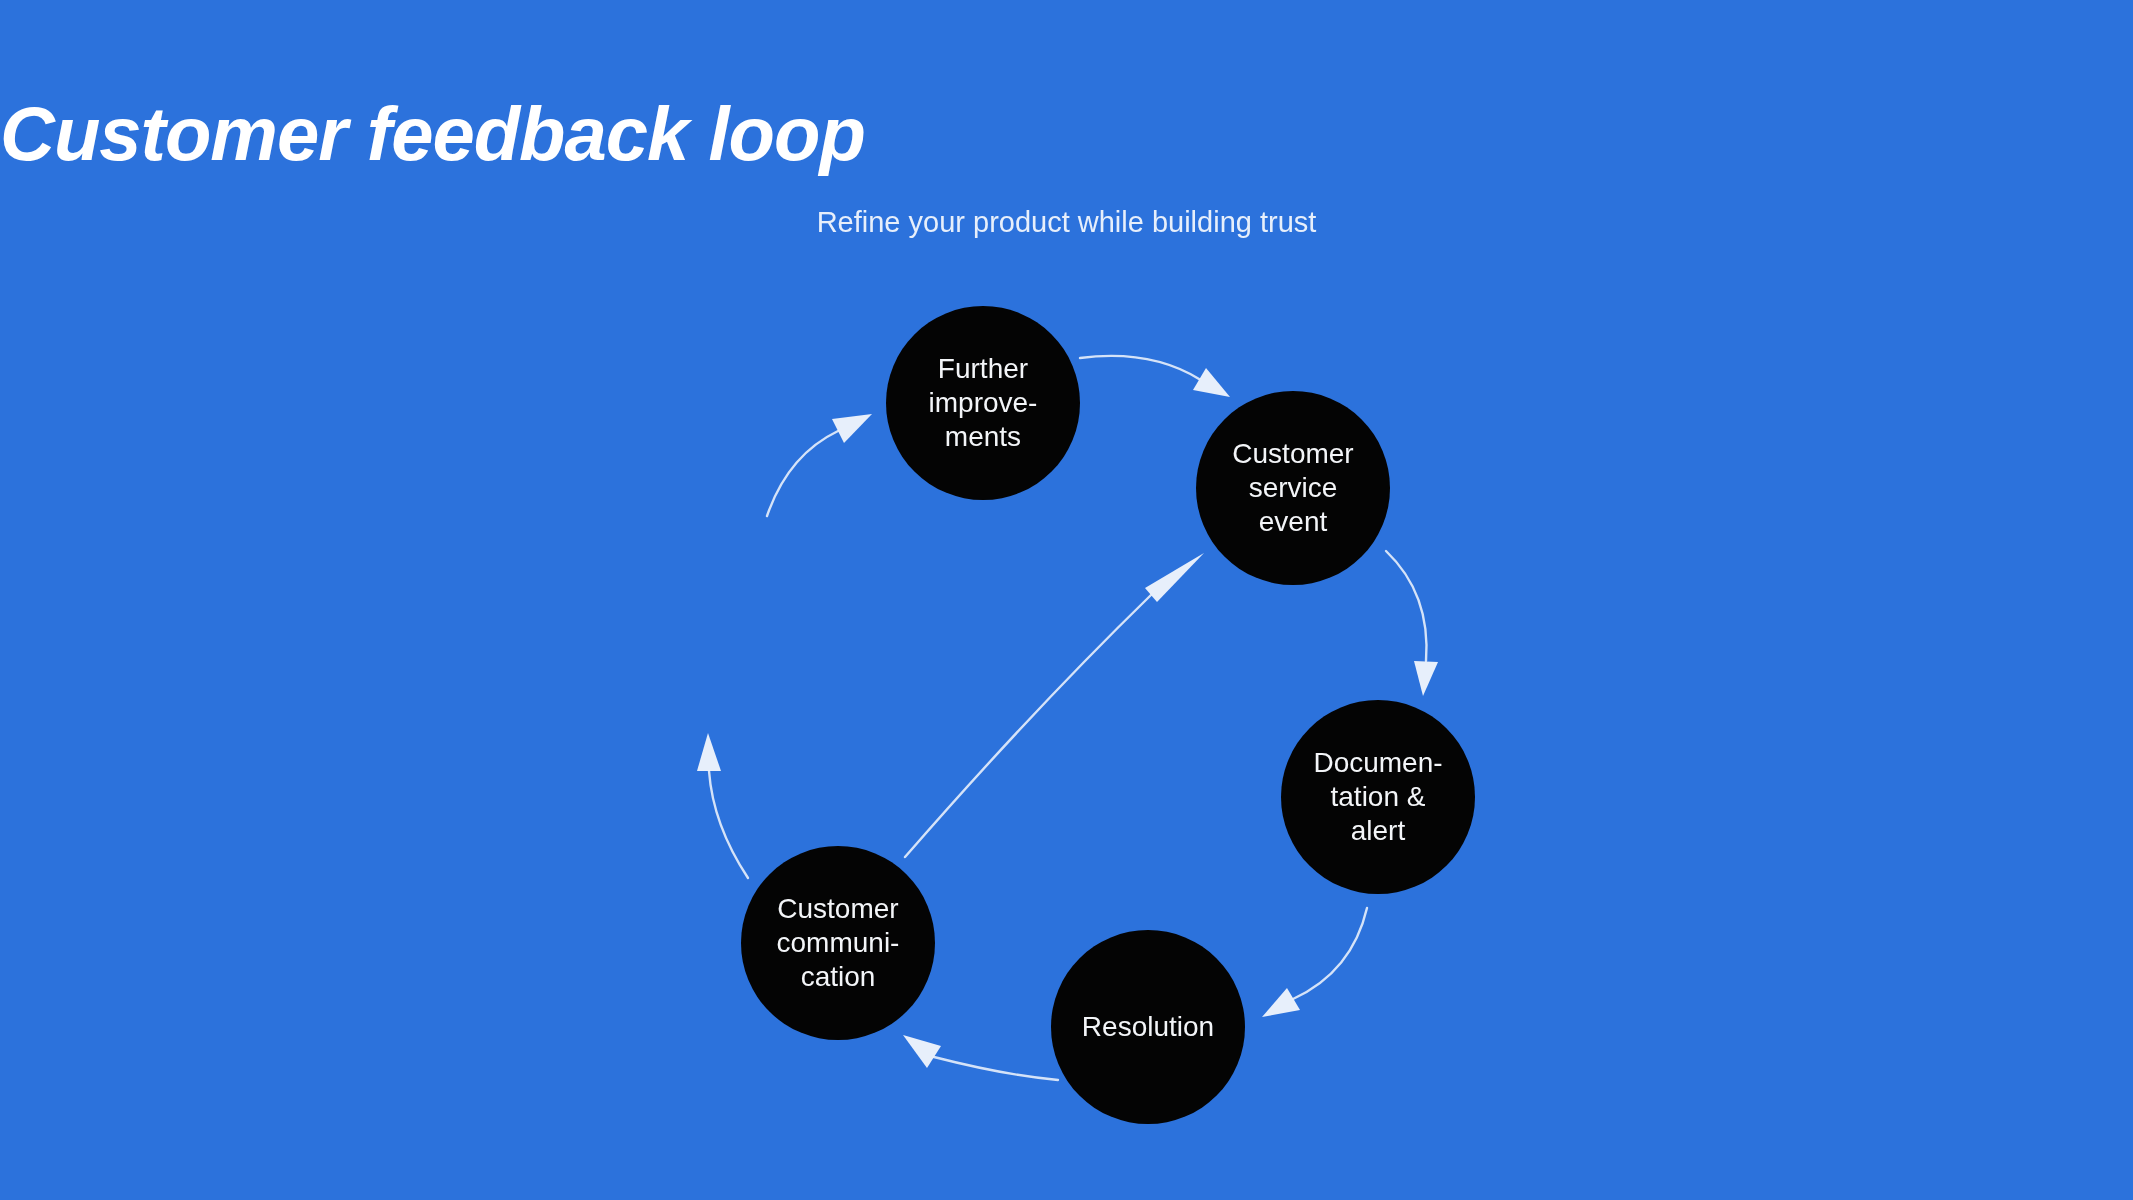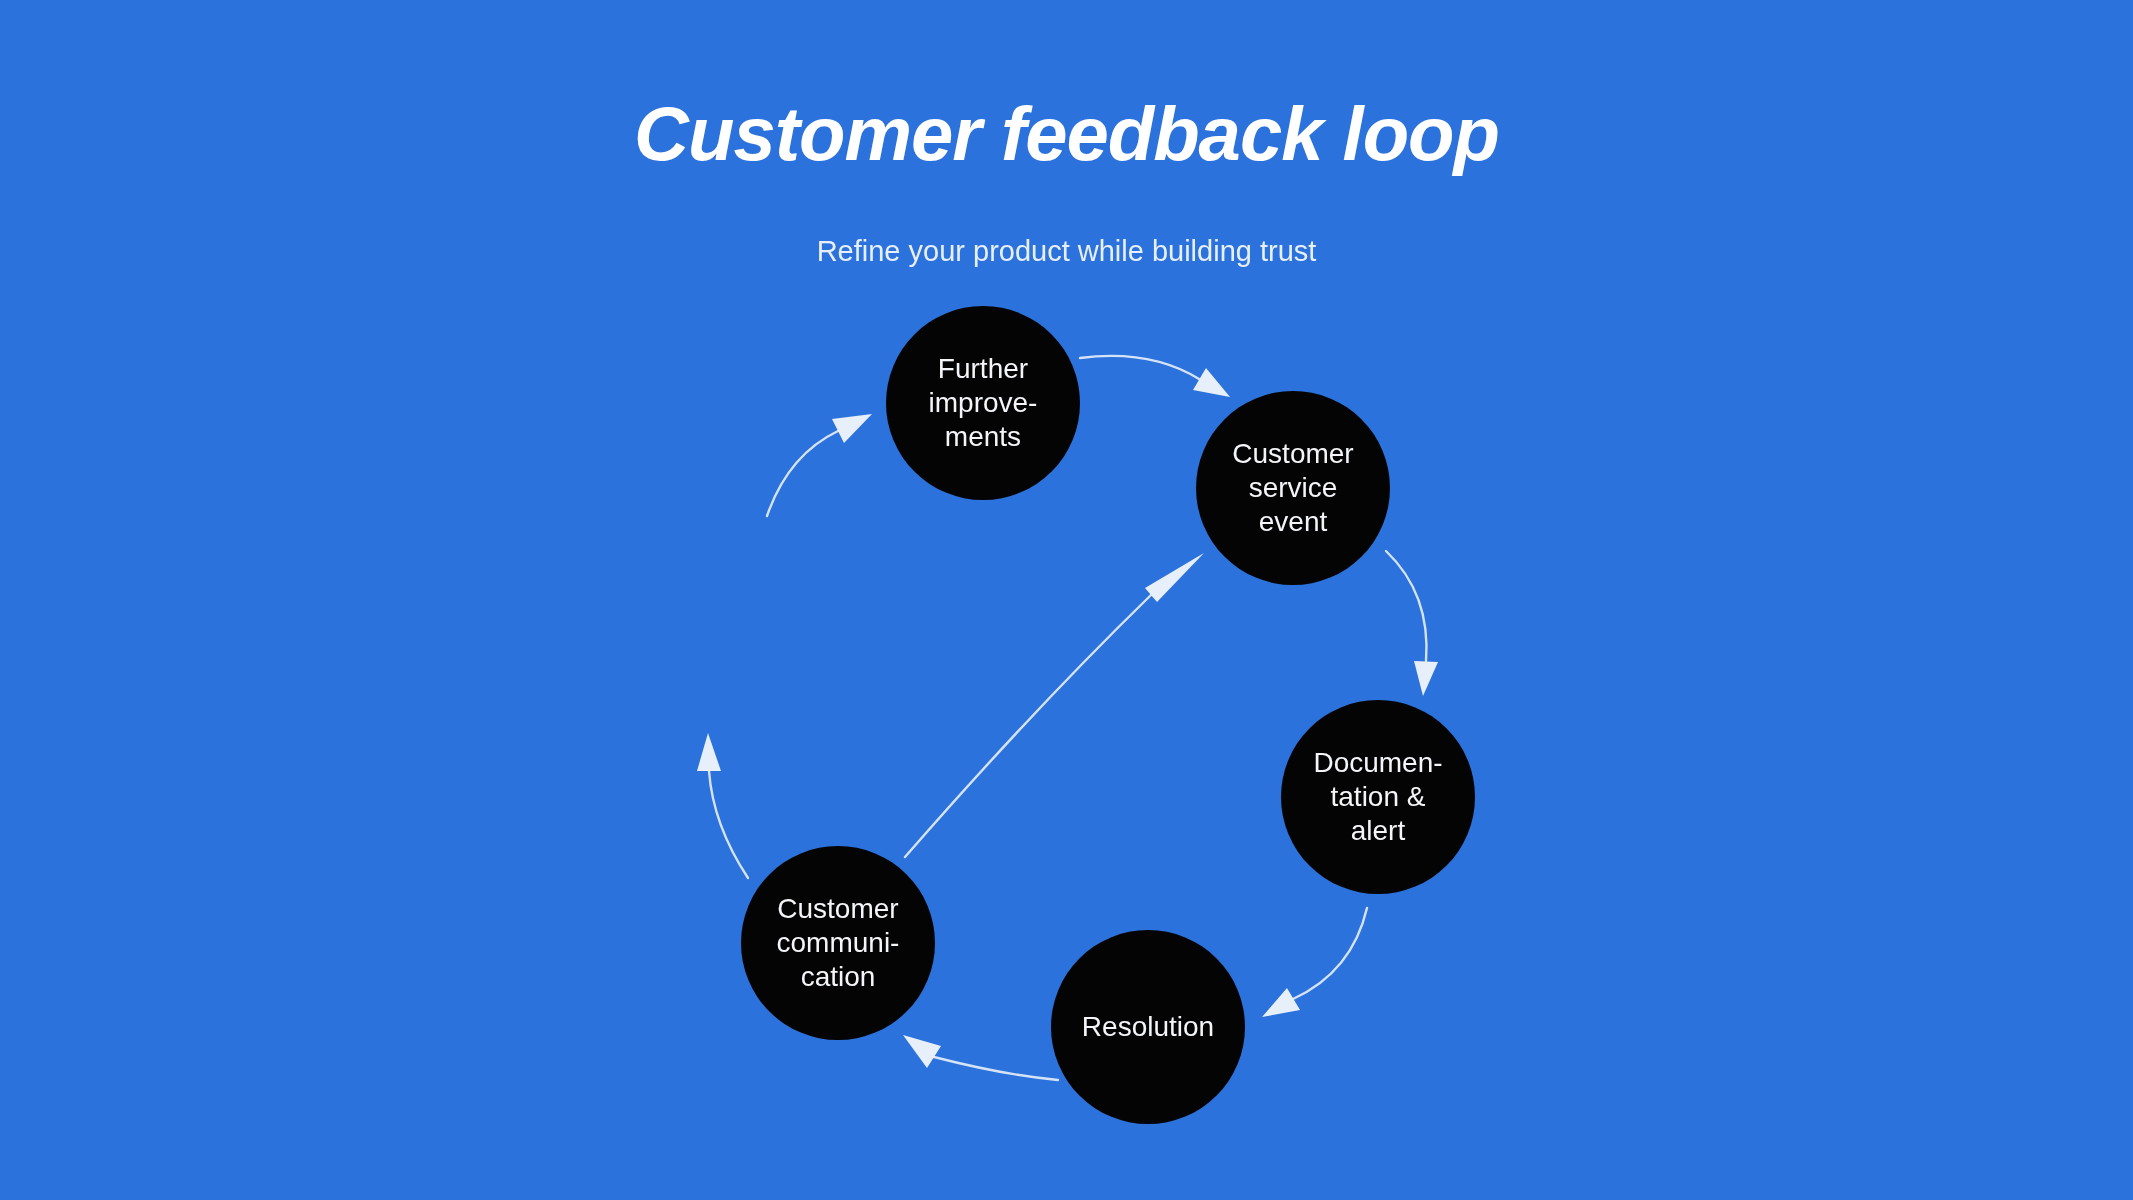--- a/index.html
+++ b/index.html
@@ -18,37 +18,35 @@
     height: 1200px;
     overflow: hidden;
     background: var(--bg);
     font-family: "Liberation Sans", sans-serif;
   }
   .title {
     position: absolute;
     left: 0;
     top: 90px;
     width: 100%;
-    text-align: center;
     font-size: 76px;
     font-weight: bold;
     font-style: italic;
     letter-spacing: -1px;
     color: var(--title-text);
   }
   .subtitle {
     position: absolute;
     left: 0;
     top: 206px;
     width: 100%;
     text-align: center;
     font-size: 29px;
     font-weight: 400;
     color: var(--subtitle-text);
-    margin-top: 29px;
   }
   .arrow-layer {
     position: absolute;
     left: 0;
     top: 0;
     width: 2133px;
     height: 1200px;
   }
   .arrow-layer path {
     fill: none;

